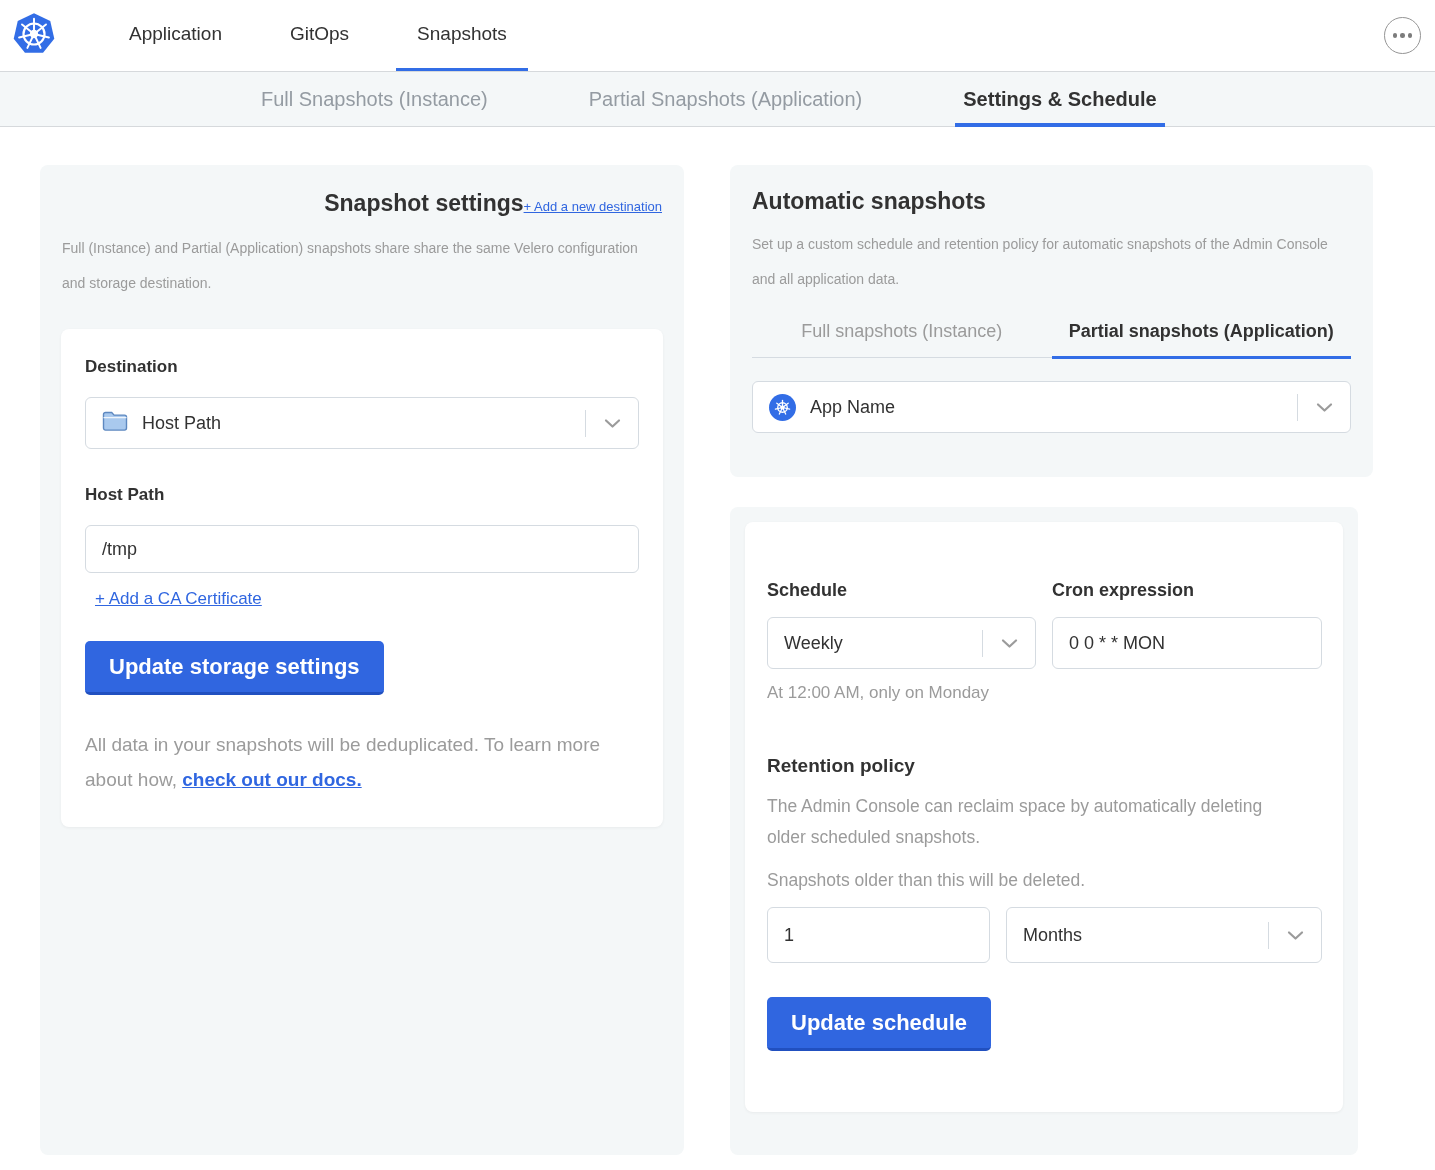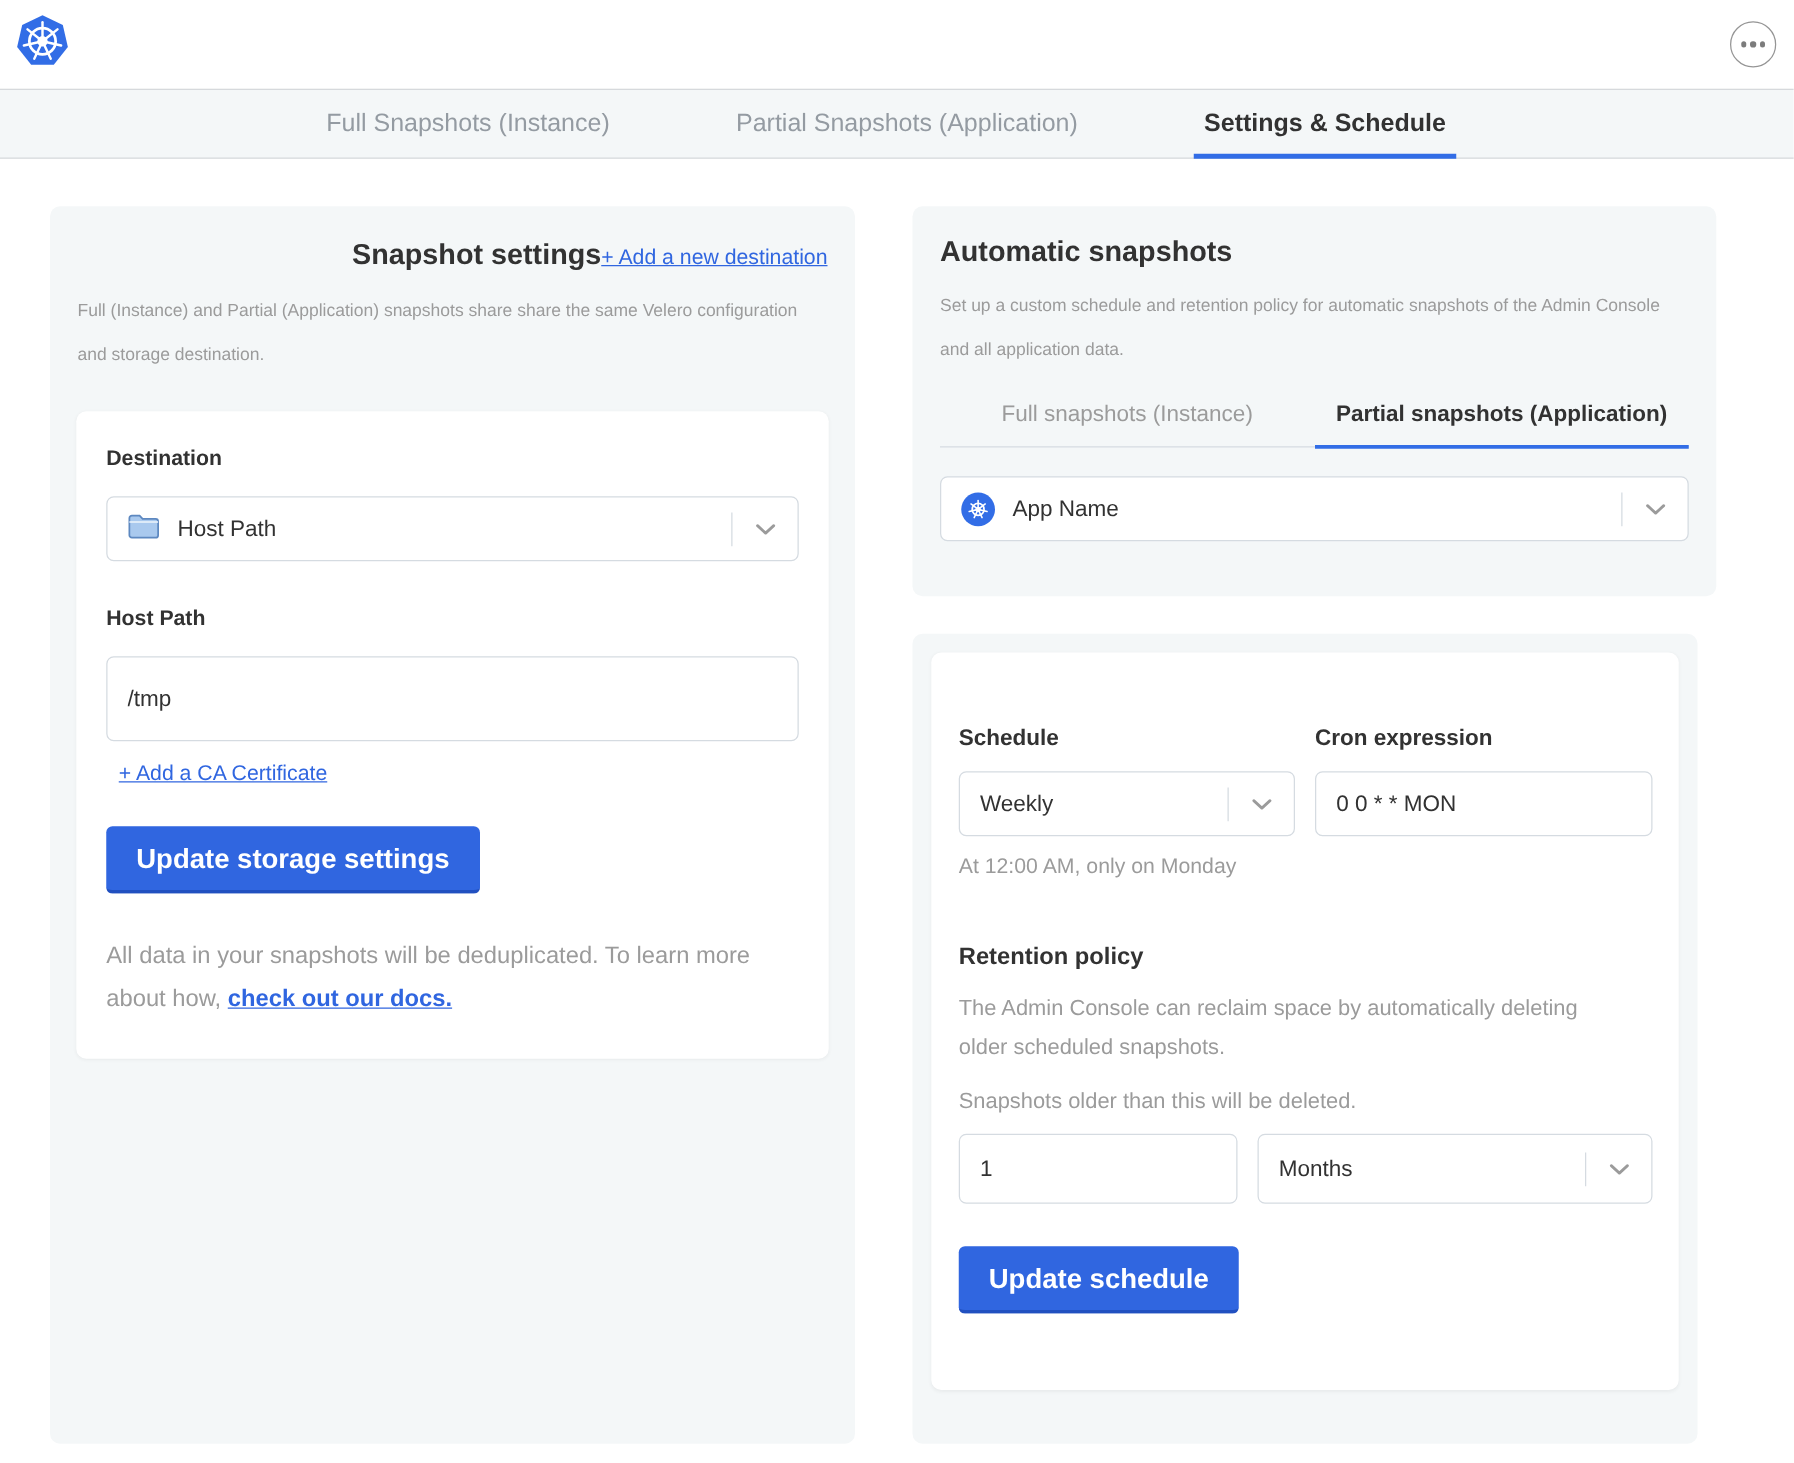--- a/index.html
+++ b/index.html
@@ -32,21 +32,21 @@
   .col-left { width:644px; height:990px; padding:25px 21px; }
   .col-right { width:643px; display:flex; flex-direction:column; }
   .card-r1 { height:312px; padding:23px 22px; }
   .card-r2 { height:648px; width:628px; margin-top:30px; padding:15px; }
 
   .card-title { font-size:23px; font-weight:700; color:#323232; }
   .muted { color:#9b9b9b; font-size:14px; line-height:35px; }
   a.blue-link { color:#3066e0; font-weight:500; text-decoration:underline; cursor:pointer; }
 
   .card-head-row { display:flex; align-items:baseline; justify-content:flex-end; padding:0 1px; }
-  .card-head-row .blue-link { font-size:17px; }
+  .card-head-row .blue-link { font-size:13px; }
 
   
   .white-panel { background:#fff; border-radius:8px; box-shadow:0 1px 3px rgba(50,50,50,.06); }
   .panel-left { margin-top:28px; padding:28px 24px 30px; }
   .panel-right { padding:26px 22px 28px; height:590px; }
 
   .field-label { font-size:17px; font-weight:700; color:#323232; }
   .sec-label { font-size:18px; font-weight:700; color:#323232; }
 
   .select, .text-input { background:#fff; border:1px solid #d5dbe1; border-radius:6px; height:52px;
@@ -57,21 +57,21 @@
   .chev-box { display:flex; align-items:center; justify-content:center; width:52px; align-self:stretch; }
   .text-input { padding:0 16px; outline:none; font-family:"Liberation Sans", sans-serif; }
 
   .btn-primary { display:inline-block; background:#3066e0; color:#fff; font-size:22px; font-weight:700;
     font-family:"Liberation Sans", sans-serif; border:none; border-bottom:3px solid #2150c0;
     border-radius:5px; padding:13px 24px 12px; cursor:pointer; }
 
   
   .panel-left .select { margin-top:20px; }
   .lbl-hostpath { display:block; margin-top:36px; }
-  .panel-left .text-input { margin-top:20px; height:68px; }
+  .panel-left .text-input { margin-top:20px; height:48px; }
   .ca-link { display:inline-block; margin-top:16px; margin-left:10px; font-size:17px; }
   .panel-left .btn-primary { margin-top:32px; }
   .dedupe { margin-top:32px; font-size:19px; }
   .dedupe a { font-weight:700; }
 
   
   .as-tabs { display:flex; border-bottom:1px solid #d5dbe1; margin-top:24px; }
   .as-tab { flex:1; text-align:center; font-size:18px; color:#9b9b9b; padding-bottom:15px; position:relative; cursor:pointer; }
   .as-tab.active { color:#323232; font-weight:700; }
   .as-tab.active::after { content:""; position:absolute; left:0; right:0; bottom:-2px; height:3px; background:#326de6; }
@@ -113,20 +113,25 @@
           <line x1="18" y1="18" x2="30.2" y2="20.8"></line>
           <line x1="18" y1="18" x2="23.4" y2="29.4"></line>
           <line x1="18" y1="18" x2="12.6" y2="29.4"></line>
           <line x1="18" y1="18" x2="5.8" y2="20.8"></line>
           <line x1="18" y1="18" x2="8.2" y2="10.2"></line>
         </g>
         <circle cx="18" cy="18" r="8.6" fill="none" stroke="#fff" stroke-width="1.8"></circle>
         <circle cx="18" cy="18" r="3.4" fill="#fff"></circle>
       </svg>
     </span>
+  </div>
+  <div class="topnav-tabs">
+    <div class="top-tab">Application</div>
+    <div class="top-tab">GitOps</div>
+    <div class="top-tab active">Snapshots</div>
   </div>
   <div class="topnav-right">
     <div class="ellipsis-btn">
       <i></i>
         <i></i>
         <i></i>
     </div>
   </div>
 </div>
 

